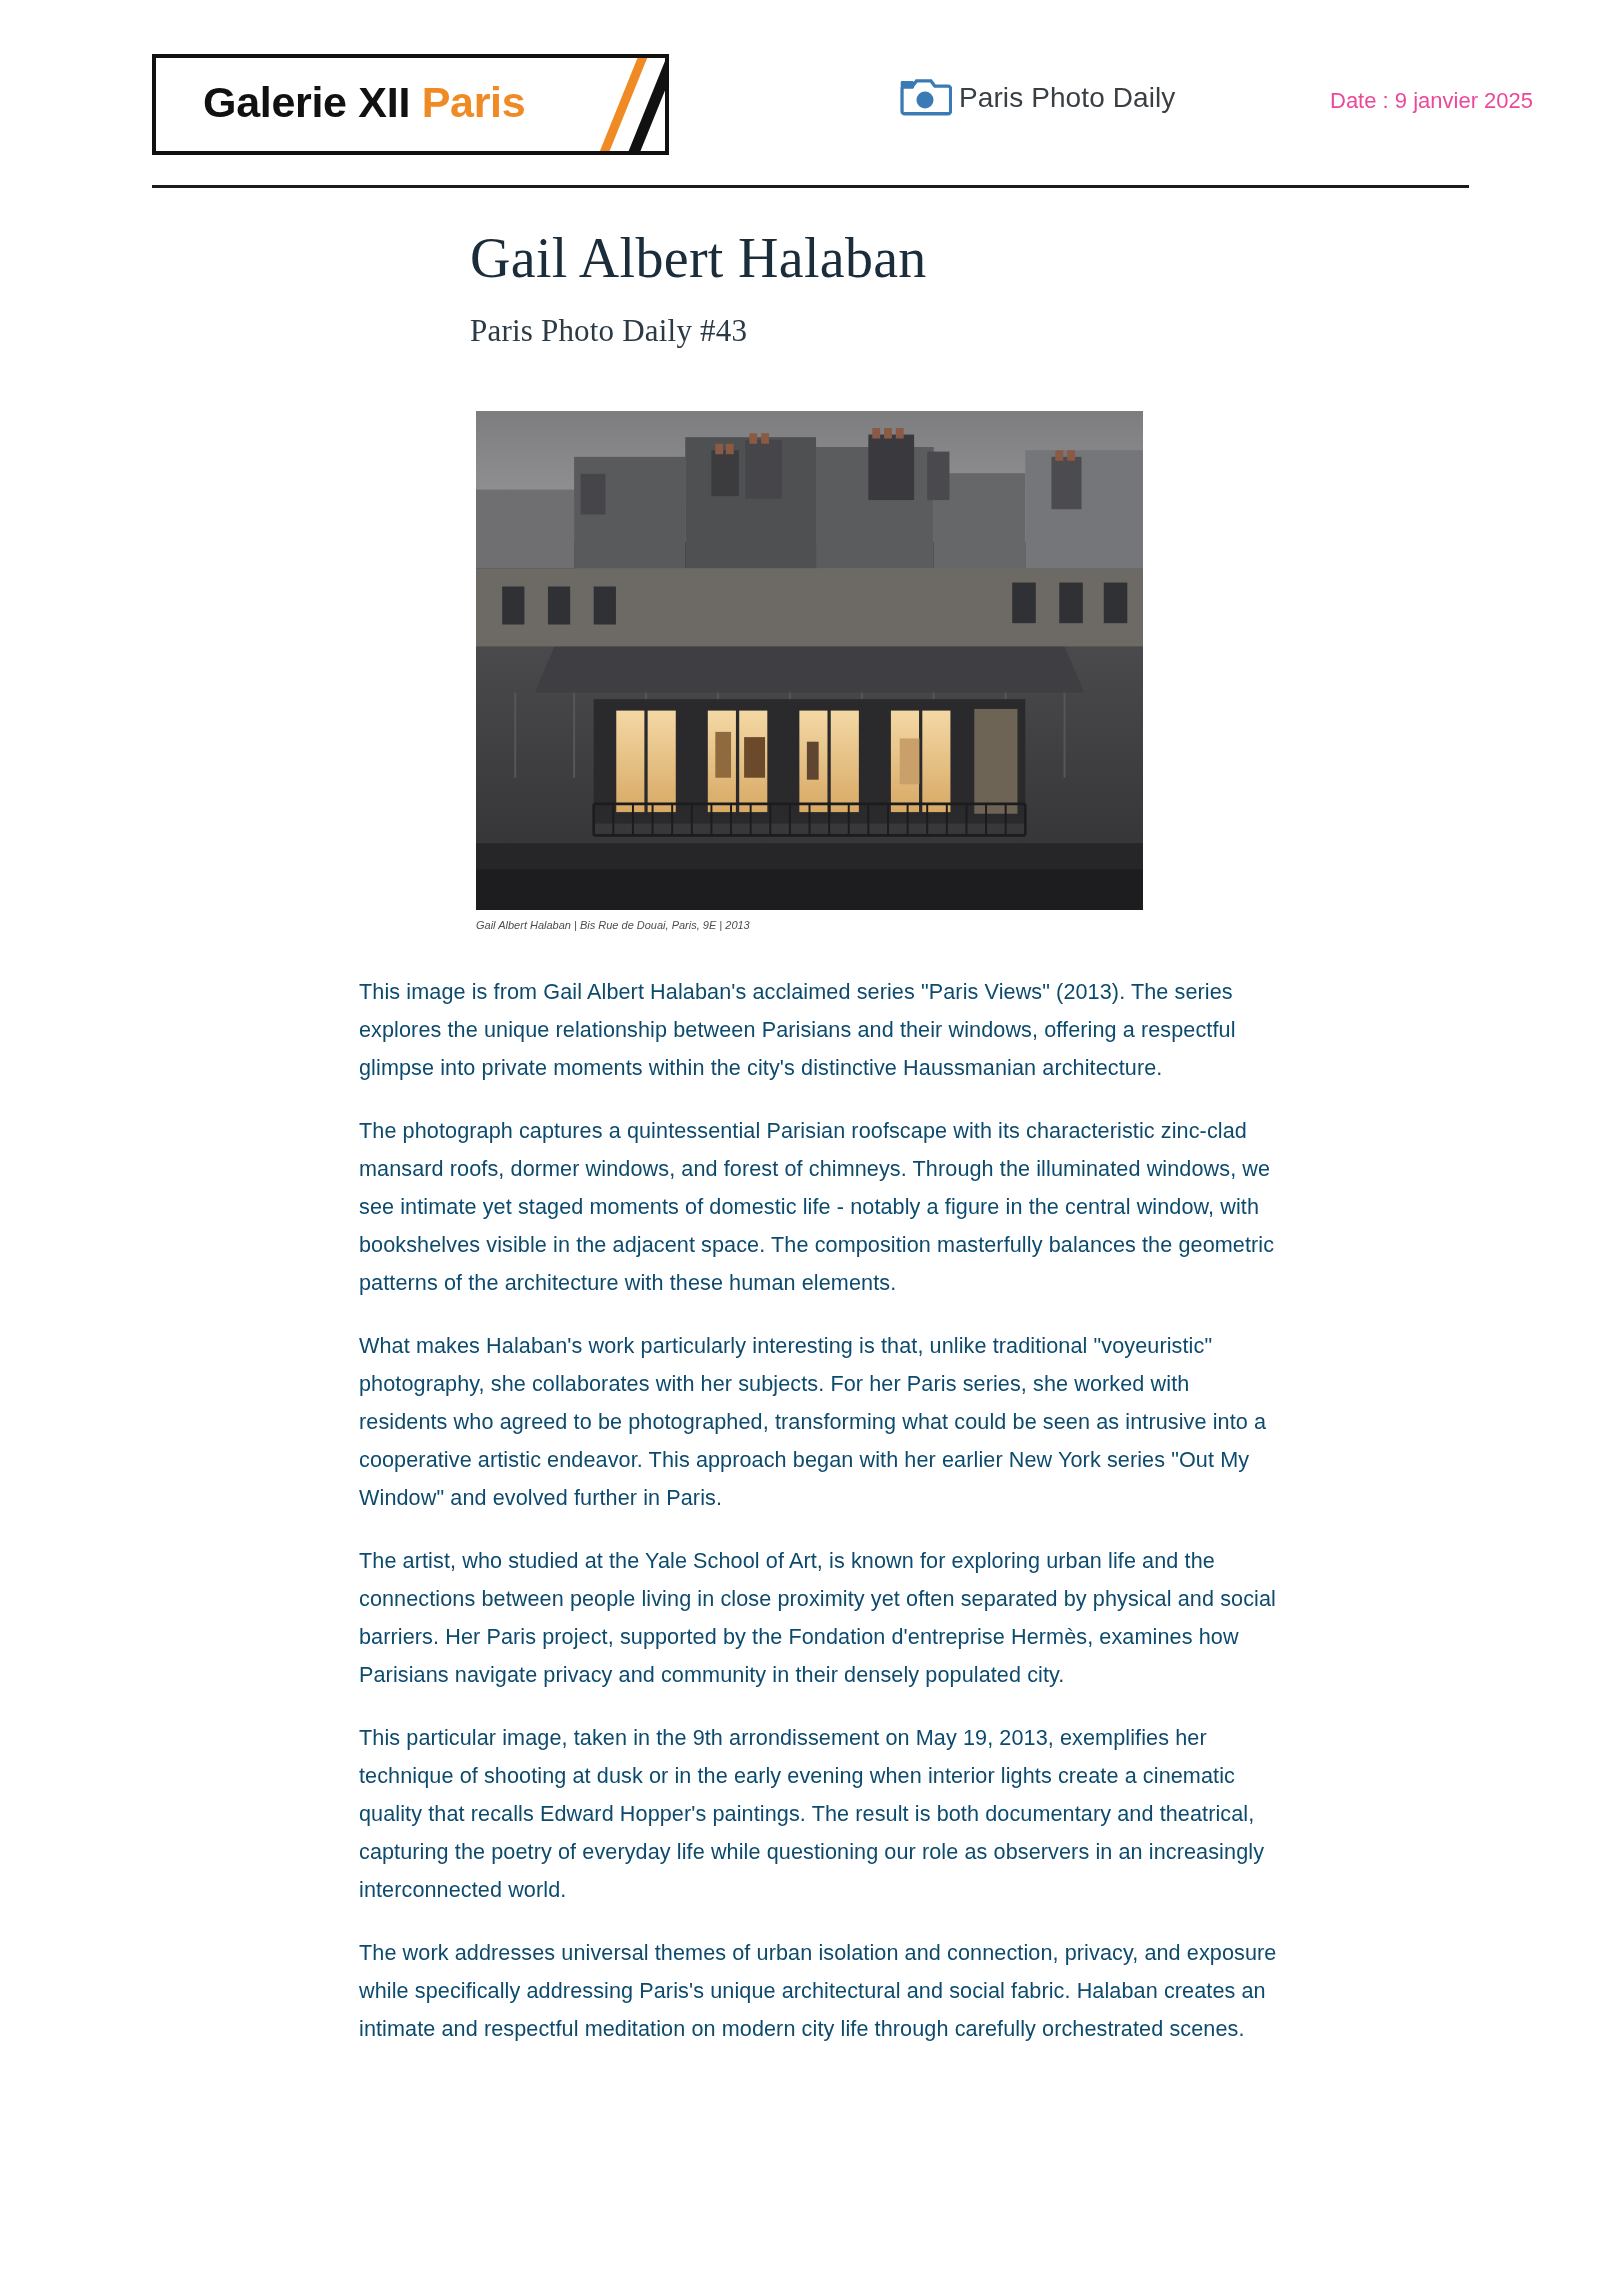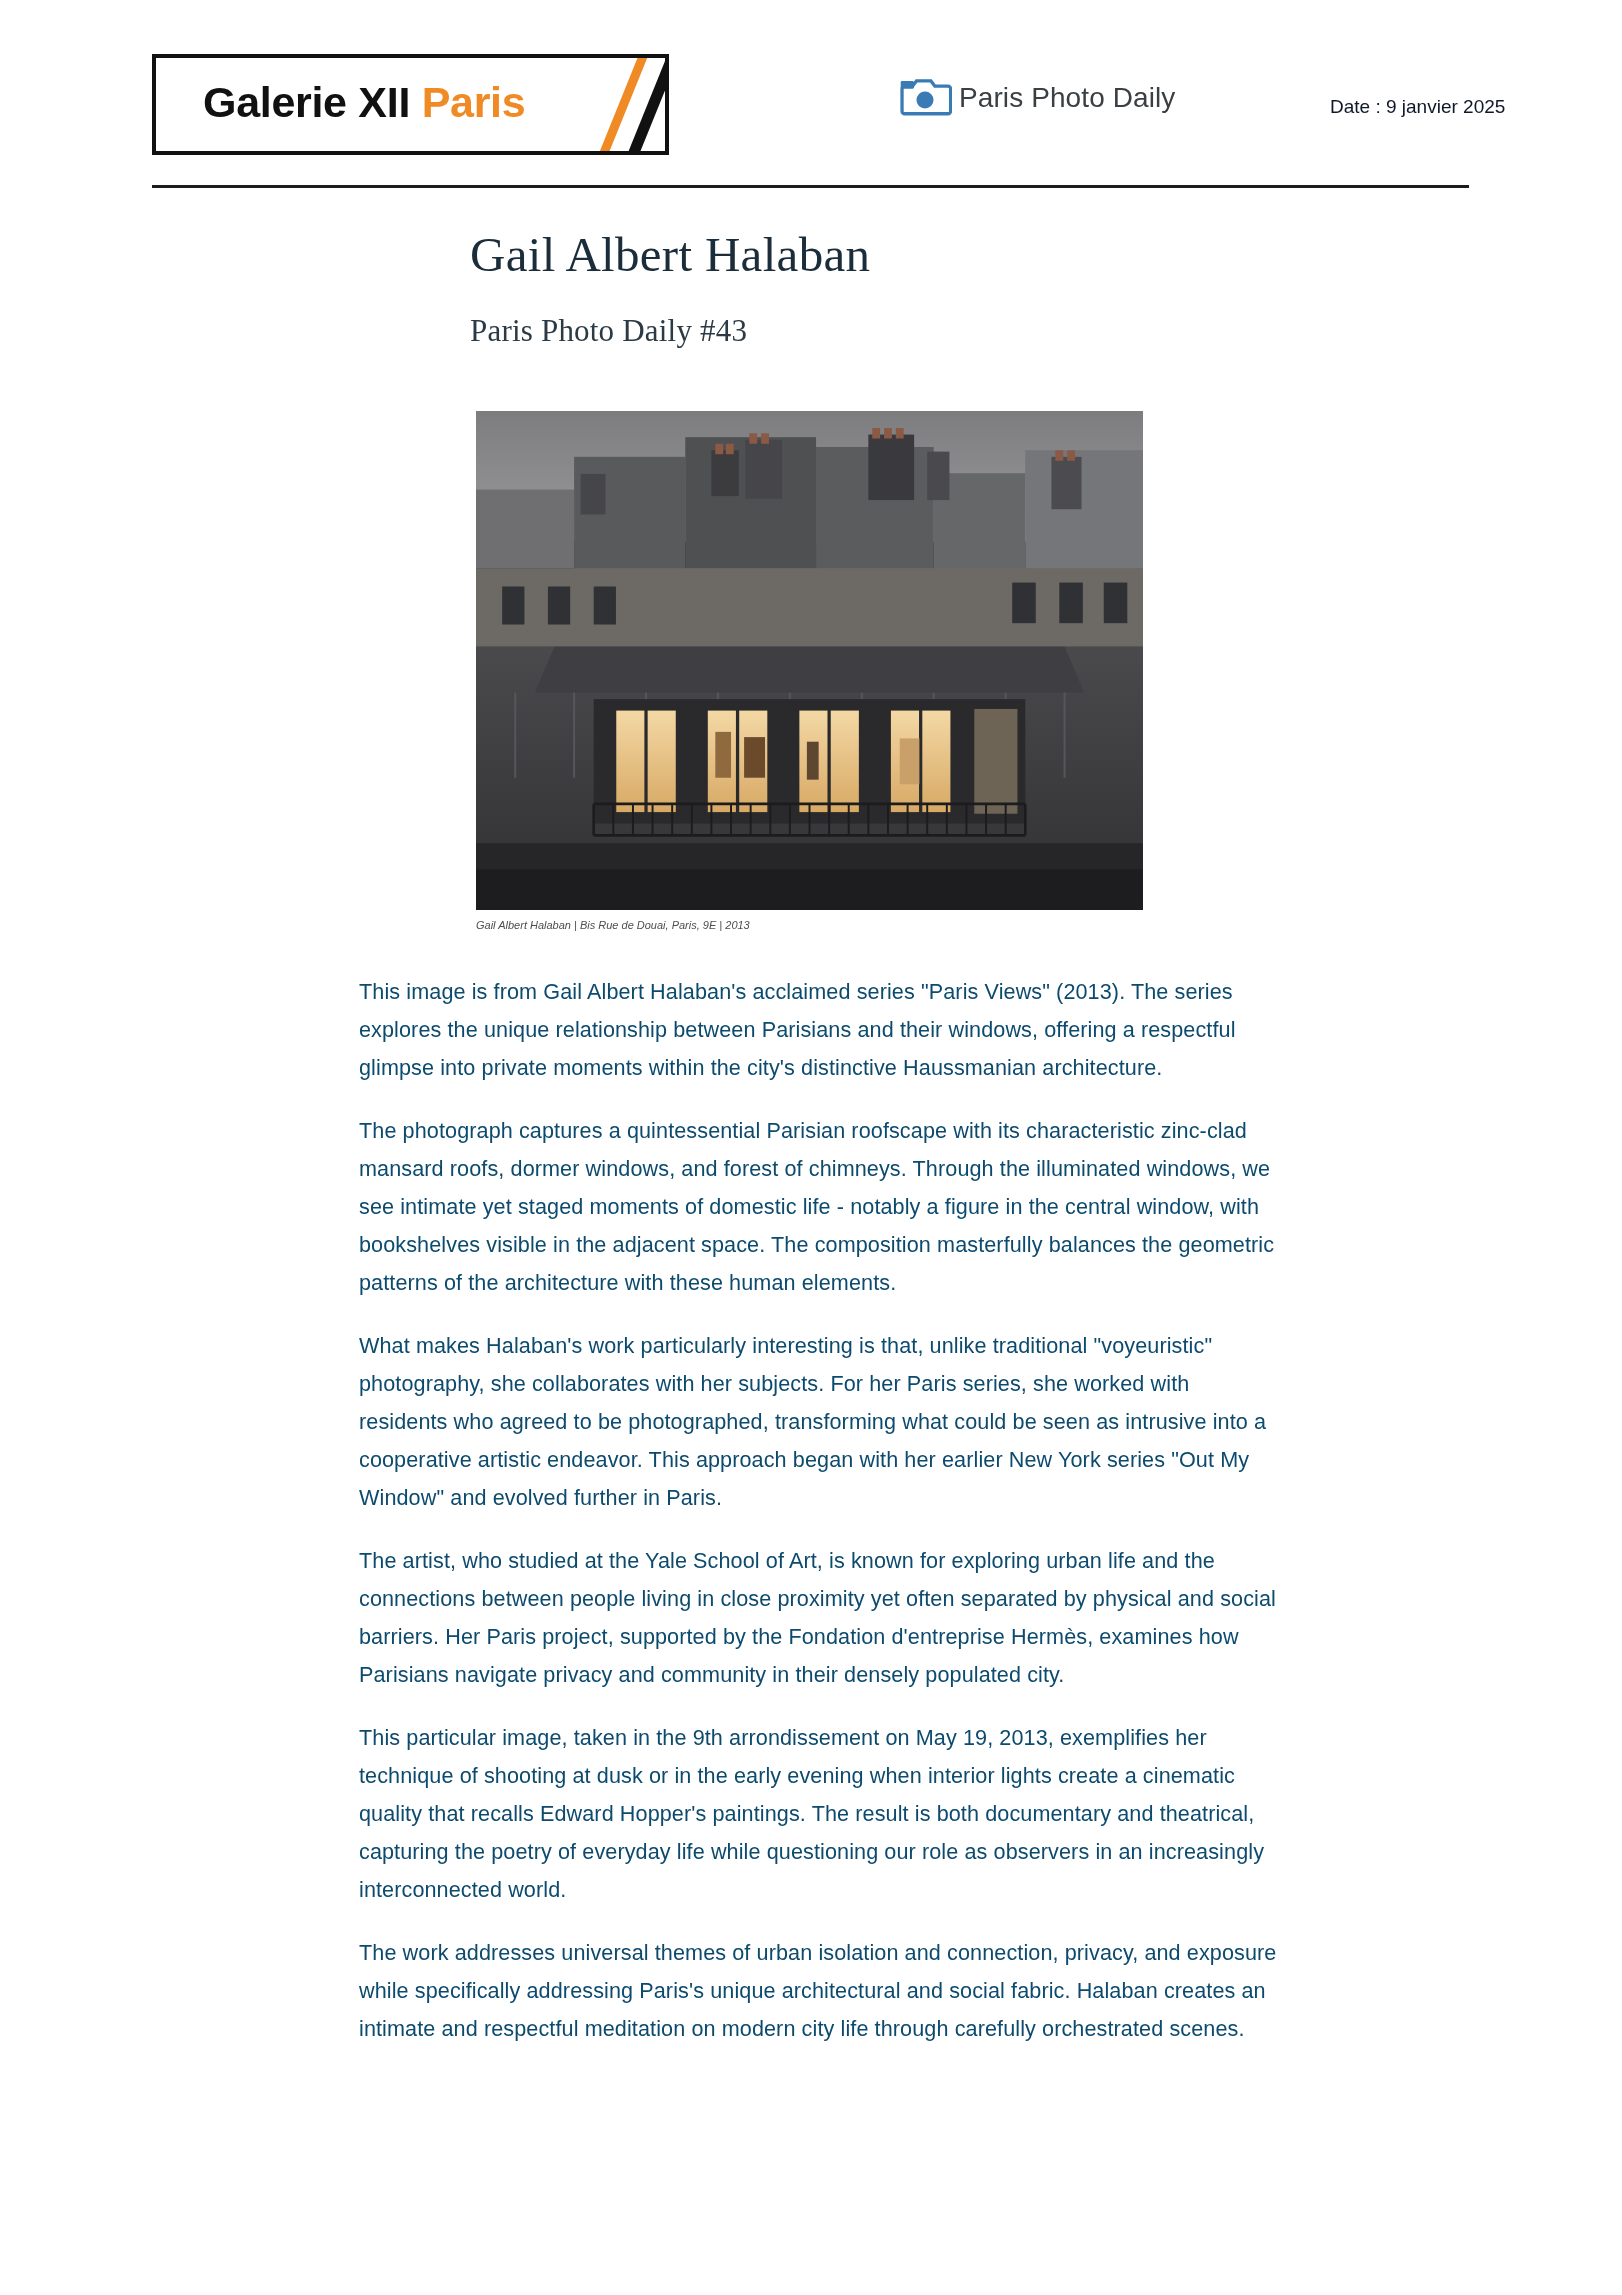--- a/index.html
+++ b/index.html
@@ -102,33 +102,32 @@
     font-size: 28px;
     color: #3a3f43;
     white-space: nowrap;
     letter-spacing: 0.1px;
   }
 
   .date {
     position: absolute;
     left: 1178px;
     top: 47px;
-    font-size: 19px;
-    color: #0f172a;
-    white-space: nowrap;
-    margin-top: 8px;
+    font-size: 22px;
+    color: #ec4899;
+    white-space: nowrap;
   }
 
   
   .title {
     position: absolute;
     left: 470px;
     top: 226px;
     font-family: "Liberation Serif", serif;
-    font-size: 49px;
+    font-size: 56px;
     color: #1b2d3a;
     letter-spacing: 0.3px;
     white-space: nowrap;
   }
   .subtitle {
     position: absolute;
     left: 470px;
     top: 313px;
     font-family: "Liberation Serif", serif;
     font-size: 31px;

